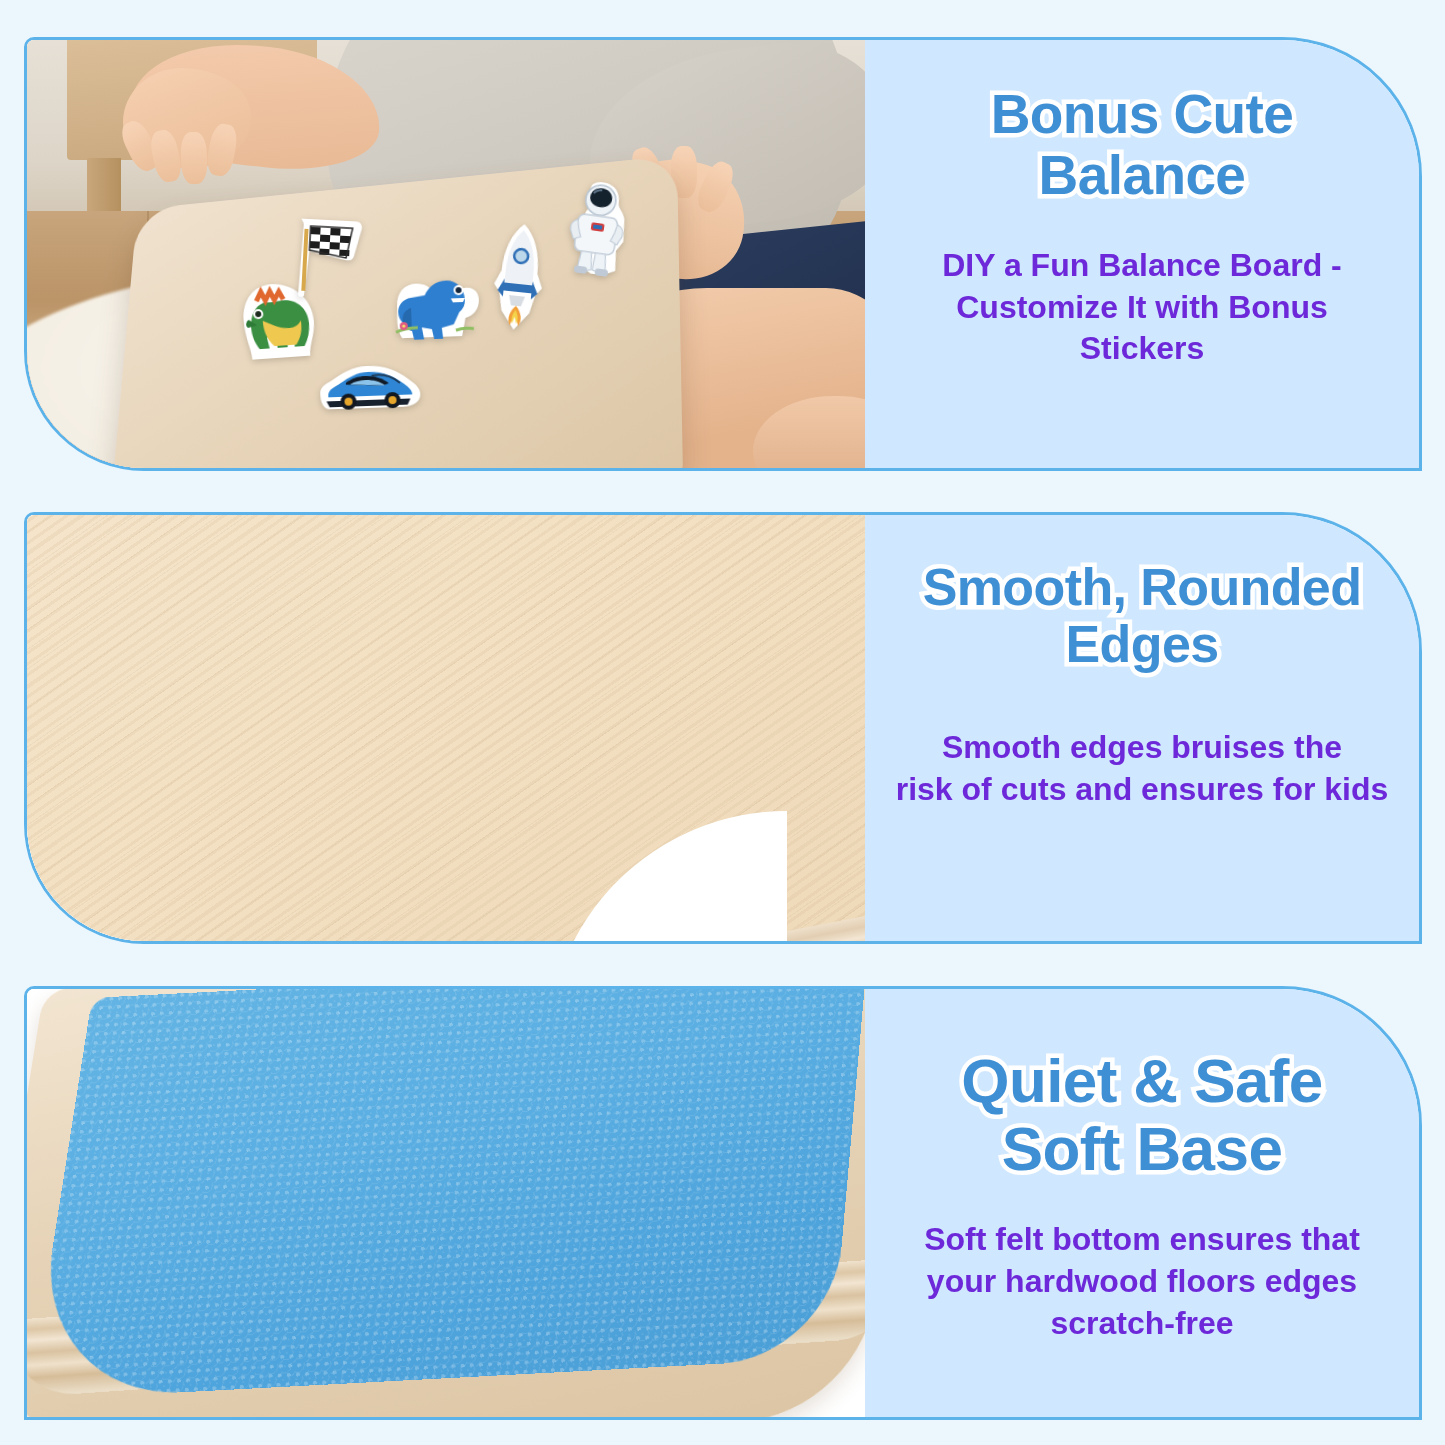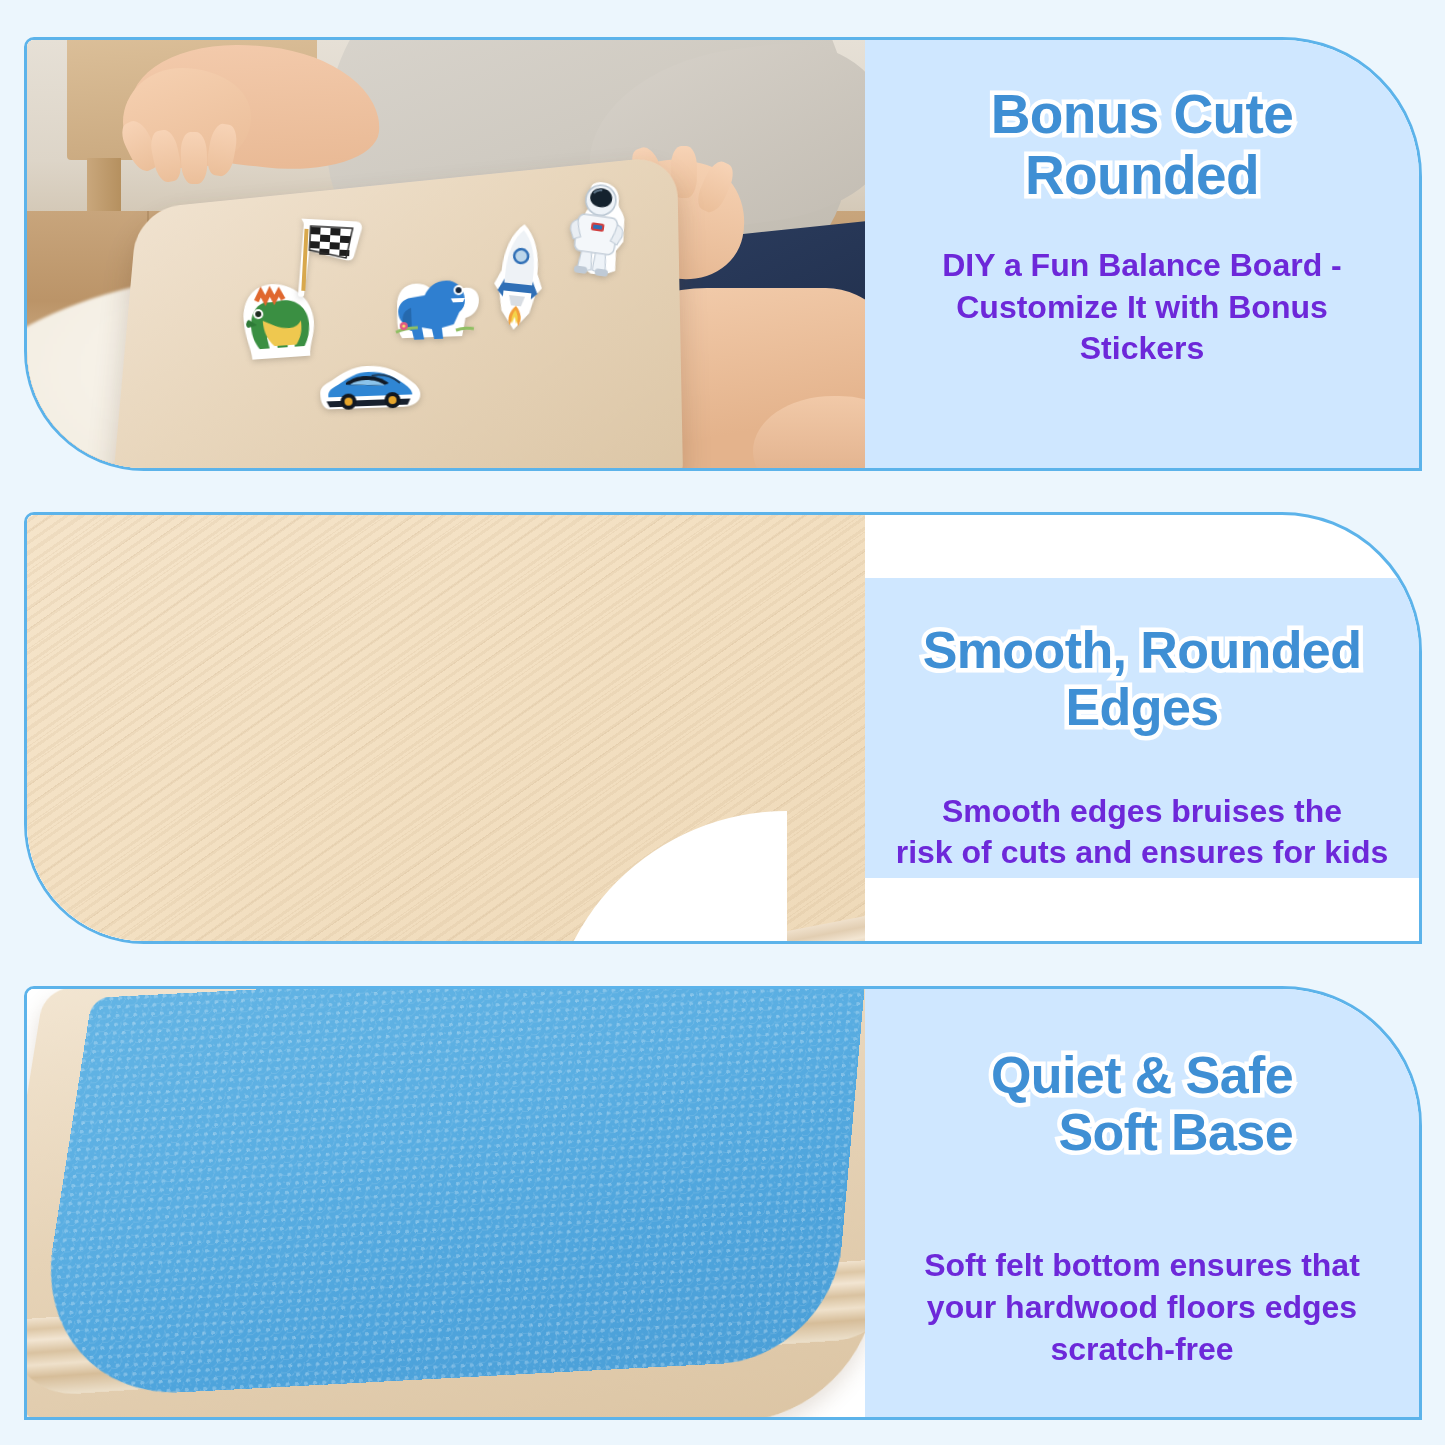--- a/index.html
+++ b/index.html
@@ -15,21 +15,21 @@
   .panel {
     position: absolute;
     display: flex;
     border: 3px solid #5cb3ea;
     overflow: hidden;
     background: #ffffff;
   }
   .panel-1 { left: 24px; top: 37px;  width: 1398px; height: 434px;
              border-radius: 10px 140px 0 120px; }
   .panel-2 { left: 24px; top: 512px; width: 1398px; height: 432px;
-             border-radius: 10px 140px 0 120px; align-items: center; }
+             border-radius: 10px 140px 0 120px; }
   .panel-3 { left: 24px; top: 986px; width: 1398px; height: 434px;
              border-radius: 10px 140px 0 0; }
 
   .media  { position: relative; width: 838px; height: 100%; overflow: hidden;
             background: #ffffff; flex: none; }
   .info   { position: relative; flex: 1 1 auto; background: #cfe7ff;
             display: flex; flex-direction: column; align-items: center;
             justify-content: flex-start; padding: 44px 26px 4px 26px; }
   .panel-3 .info { padding-top: 58px; }
 
@@ -39,33 +39,33 @@
     font-weight: bold;
     line-height: 1.10;
     text-align: center;
     color: #3f8fd4;
     letter-spacing: -0.6px;
     -webkit-text-stroke: 9px #ffffff;
     paint-order: stroke fill;
     text-shadow: 0 0 2px #ffffff;
   }
   .panel-2 .title { font-size: 52px; }
-  .panel-3 .title { font-size: 52px; text-align: right; }
+  .panel-3 .title { font-size: 62px; }
 
   .subtitle {
     margin-top: 40px;
     font-size: 32px;
     font-weight: bold;
     line-height: 1.30;
     text-align: center;
     color: #6d28d9;
     max-width: 520px;
   }
   .panel-2 .subtitle { margin-top: 54px; }
-  .panel-3 .subtitle { margin-top: 84px; }
+  .panel-3 .subtitle { margin-top: 36px; }
 
   
   .ph1 { position: absolute; inset: 0; background: #efe7dd; }
   .ph1 .wall {
     position: absolute; left: 0; top: 0; width: 100%; height: 47%;
     background: linear-gradient(180deg,#e6e0d6 0%,#ddd5c8 60%,#cfc2ae 100%);
   }
   .ph1 .shelf {
     position: absolute; left: 40px; top: -10px; width: 250px; height: 130px;
     background: linear-gradient(175deg,#dcc09a,#c9a87e);
@@ -354,21 +354,21 @@
             <rect x="14" y="88" width="13" height="7" rx="3" fill="#bfcad6"></rect>
             <rect x="35" y="88" width="13" height="7" rx="3" fill="#bfcad6"></rect>
           </svg>
         </div>
       </div>
     </div>
 
     <div class="info">
       <h2 class="title">
         <span>Bonus Cute</span><br>
-        <span>Rounded</span>
+        <span>Balance</span>
       </h2>
       <p class="subtitle">
         <span>DIY a Fun Balance Board -</span><br>
         <span>Customize It with Bonus Stickers</span>
       </p>
     </div>
   </section>
 
   <section class="panel panel-2">
     <div class="media">

